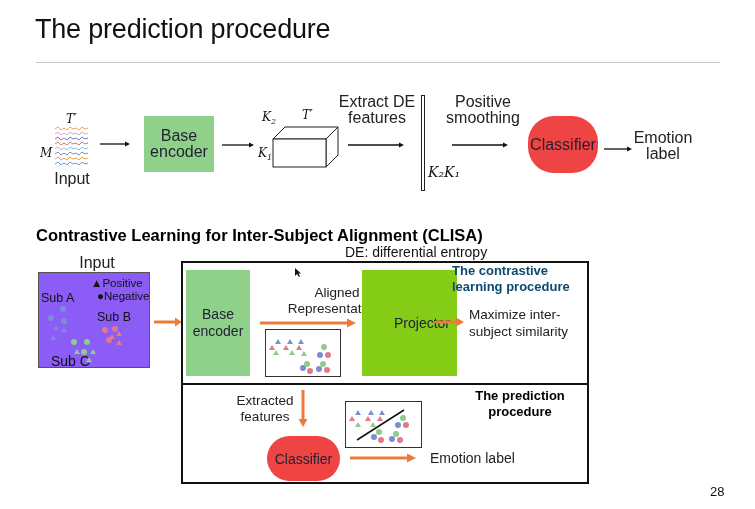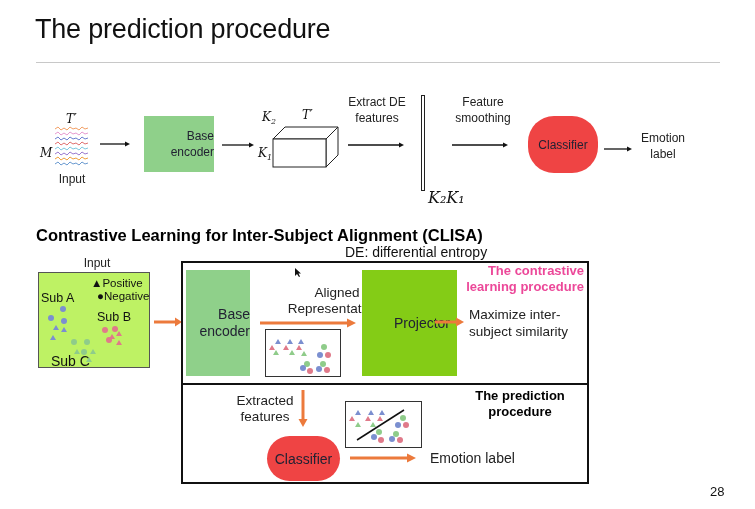--- a/index.html
+++ b/index.html
@@ -1,23 +1,23 @@
 <!DOCTYPE html>
 <html><head>
   <meta charset="utf-8">
   <style>
     html, body { margin:0; padding:0; }
     body { width:755px; height:509px; background:#ffffff; position:relative; overflow:hidden;
            font-family:"Liberation Sans", sans-serif; color:#111; }
     .abs { position:absolute; }
     .title { left:35px; top:14px; font-size:27px; color:#111; letter-spacing:-0.2px; }
     .rule { left:36px; top:62px; width:684px; height:1px; background:#c8c8c8; }
-    .t { font-size:12px; line-height:16px; text-align:center; color:#222; }
+    .t { font-size:16px; line-height:16px; text-align:center; color:#222; }
     .box { display:flex; align-items:center; justify-content:center; text-align:center; color:#223; }
-    .green { background:#8fd08a;text-align:right; }
+    .green { background:#8fd08a; }
     .pink { background:#ef4444;border-radius:26px; }
     .blue { background:#84cc16;padding-left:25px; }
     .section-title { left:36px; top:226px; font-size:16.5px; font-weight:bold; color:#000; }
     .frame { border:2px solid #111; box-sizing:border-box; }
     .bold { font-weight:bold; }
     .italic { font-style:italic; font-family:"DejaVu Serif", serif; }
     svg { overflow:visible; }
   </style>
 </head>
 <body>
@@ -62,42 +62,42 @@
   <rect x="1" y="14" width="53" height="28" fill="#fff" stroke="#222" stroke-width="1"></rect>
 </svg>
 
 <div class="abs t" style="left:338px;top:94px;width:78px;">Extract DE features</div>
 <svg class="abs" style="left:348px;top:141px;" width="56" height="8">
   <line x1="0" y1="4" x2="52" y2="4" stroke="#111" stroke-width="1.3"></line>
     <polygon points="56,4 51,1.5 51,6.5" fill="#111"></polygon>
 </svg>
 
 <div class="abs" style="left:421px;top:95px;width:4px;height:96px;border:1px solid #222;box-sizing:border-box;"></div>
-<div class="abs italic" style="left:428px;top:188px;font-size:16px;">K₂K₁</div>
-
-<div class="abs t" style="left:444px;top:94px;width:78px;">Feature smoothing</div>
+<div class="abs italic" style="left:428px;top:164px;font-size:14px;">K₂K₁</div>
+
+<div class="abs t" style="left:444px;top:94px;width:78px;">Positive smoothing</div>
 <svg class="abs" style="left:452px;top:141px;" width="56" height="8">
   <line x1="0" y1="4" x2="52" y2="4" stroke="#111" stroke-width="1.3"></line>
     <polygon points="56,4 51,1.5 51,6.5" fill="#111"></polygon>
 </svg>
 
 <div class="abs box pink t" style="left:528px;top:116px;width:70px;height:57px;">Classifier</div>
 
 <svg class="abs" style="left:604px;top:145px;" width="28" height="8">
   <line x1="0" y1="4" x2="24" y2="4" stroke="#111" stroke-width="1.3"></line>
     <polygon points="28,4 23,1.5 23,6.5" fill="#111"></polygon>
 </svg>
 <div class="abs t" style="left:632px;top:130px;width:62px;">Emotion label</div>
 
 <div class="abs" style="left:345px;top:196px;font-size:14px;color:#111;margin-top:48px;">DE: differential entropy</div>
 
 <div class="abs section-title">Contrastive Learning for Inter-Subject Alignment (CLISA)</div>
 
 <div class="abs t" style="left:72px;top:255px;width:50px;">Input</div>
-<div class="abs" style="left:38px;top:272px;width:112px;height:96px;border:1px solid #555;box-sizing:border-box;background:#bef264;">
+<div class="abs" style="left:38px;top:272px;width:112px;height:96px;border:1px solid #555;box-sizing:border-box;background:#8b5cf6;">
   <div class="abs" style="left:52px;top:4px;font-size:11.5px;line-height:13px;"><span>▲</span><span>Positive</span></div>
   <div class="abs" style="left:50px;top:17px;font-size:11.5px;line-height:13px;margin-left:8px;"><span>●</span><span>Negative</span></div>
   <div class="abs" style="left:2px;top:18px;font-size:12.5px;">Sub A</div>
   <div class="abs" style="left:58px;top:37px;font-size:12.5px;text-align:right;">Sub B</div>
   <div class="abs" style="left:12px;top:80px;font-size:14px;">Sub C</div>
   <svg class="abs" style="left:0;top:0;" width="110" height="94">
     <g fill="#7b8fd0">
       <circle cx="24" cy="36" r="3"></circle>
         <circle cx="12" cy="45" r="3"></circle>
         <circle cx="25" cy="48" r="3"></circle>
@@ -162,21 +162,21 @@
     <circle cx="57" cy="34" r="3" fill="#8fcc8a"></circle>
       <circle cx="53" cy="39" r="3" fill="#7b8fd0"></circle>
       <circle cx="61" cy="40" r="3" fill="#e07a8a"></circle>
   </svg>
 </div>
 <div class="abs box blue t" style="left:362px;top:270px;width:70px;height:106px;font-size:14px;">Projector</div>
 <svg class="abs" style="left:435px;top:317px;" width="30" height="10">
   <line x1="0" y1="5" x2="22" y2="5" stroke="#ec7a3c" stroke-width="3"></line>
     <polygon points="29,5 21,0.5 21,9.5" fill="#ec7a3c"></polygon>
 </svg>
-<div class="abs bold" style="left:452px;top:263px;width:132px;font-size:13px;line-height:16px;text-align:right;color:#ec4899;">The contrastive learning procedure</div>
+<div class="abs bold" style="left:452px;top:263px;width:132px;font-size:13px;line-height:16px;color:#0c4a6e;">The contrastive learning procedure</div>
 <div class="abs" style="left:469px;top:306px;width:114px;font-size:13.5px;line-height:17px;color:#222;">Maximize inter-subject similarity</div>
 
 <div class="abs frame" style="left:181px;top:383px;width:408px;height:101px;"></div>
 <div class="abs t" style="left:230px;top:393px;width:70px;font-size:13.5px;">Extracted features</div>
 <svg class="abs" style="left:298px;top:390px;" width="10" height="38">
   <line x1="5" y1="0" x2="5" y2="30" stroke="#ec7a3c" stroke-width="3"></line>
     <polygon points="5,37 0.5,29 9.5,29" fill="#ec7a3c"></polygon>
 </svg>
 <div class="abs box pink t" style="left:267px;top:436px;width:73px;height:45px;font-size:14px;">Classifier</div>
 <div class="abs" style="left:345px;top:401px;width:77px;height:47px;border:1px solid #333;box-sizing:border-box;background:#fff;">

